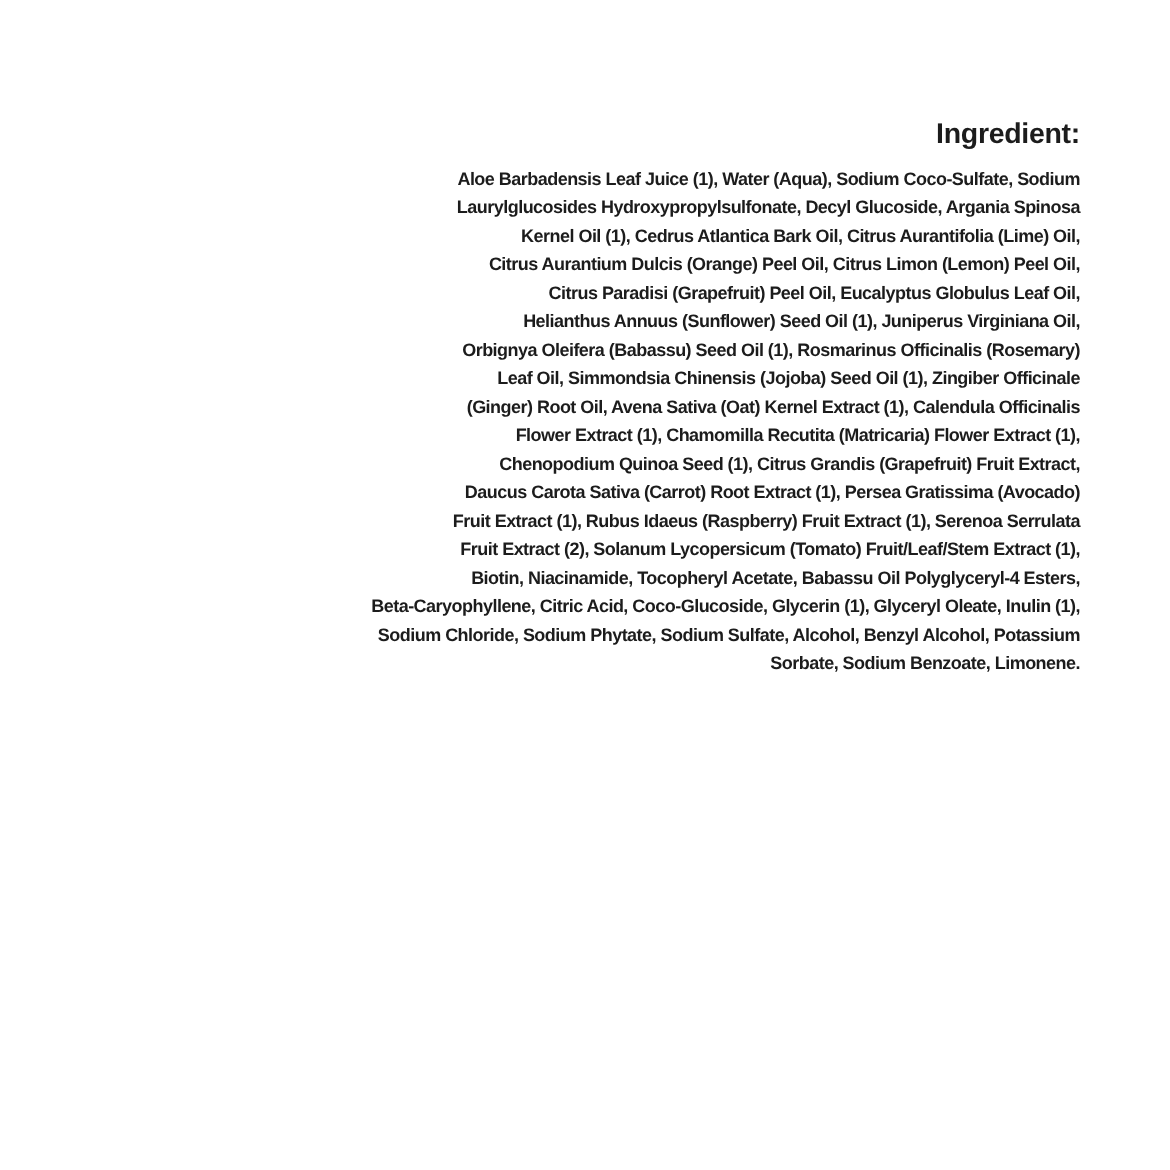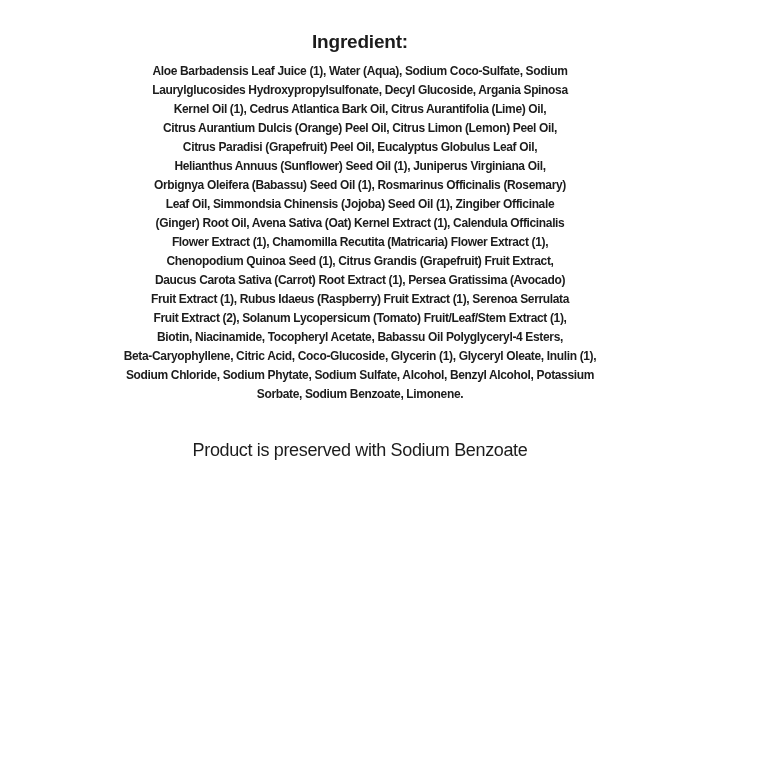--- a/index.html
+++ b/index.html
@@ -11,21 +11,22 @@
     height: 780px;
     background: #ffffff;
     font-family: "Liberation Sans", sans-serif;
     color: #1c1c1c;
     overflow: hidden;
   }
   .label {
     width: 720px;
     padding-top: 30px;
     box-sizing: border-box;
-    text-align: center;
+    text-align: right;
+    margin-top: 48px;
   }
   .label-title {
     margin: 0;
     font-size: 19px;
     line-height: 24px;
     font-weight: 700;
     letter-spacing: -0.2px;
   }
   .ingredients {
     margin: 8px 0 0 0;
@@ -64,14 +65,13 @@
 (Ginger) Root Oil, Avena Sativa (Oat) Kernel Extract (1), Calendula Officinalis
 Flower Extract (1), Chamomilla Recutita (Matricaria) Flower Extract (1),
 Chenopodium Quinoa Seed (1), Citrus Grandis (Grapefruit) Fruit Extract,
 Daucus Carota Sativa (Carrot) Root Extract (1), Persea Gratissima (Avocado)
 Fruit Extract (1), Rubus Idaeus (Raspberry) Fruit Extract (1), Serenoa Serrulata
 Fruit Extract (2), Solanum Lycopersicum (Tomato) Fruit/Leaf/Stem Extract (1),
 Biotin, Niacinamide, Tocopheryl Acetate, Babassu Oil Polyglyceryl-4 Esters,
 Beta-Caryophyllene, Citric Acid, Coco-Glucoside, Glycerin (1), Glyceryl Oleate, Inulin (1),
 Sodium Chloride, Sodium Phytate, Sodium Sulfate, Alcohol, Benzyl Alcohol, Potassium
 Sorbate, Sodium Benzoate, Limonene.</p>
-  <p class="preservative">Product is preserved with Sodium Benzoate</p>
 </div>
 
 </body></html>

